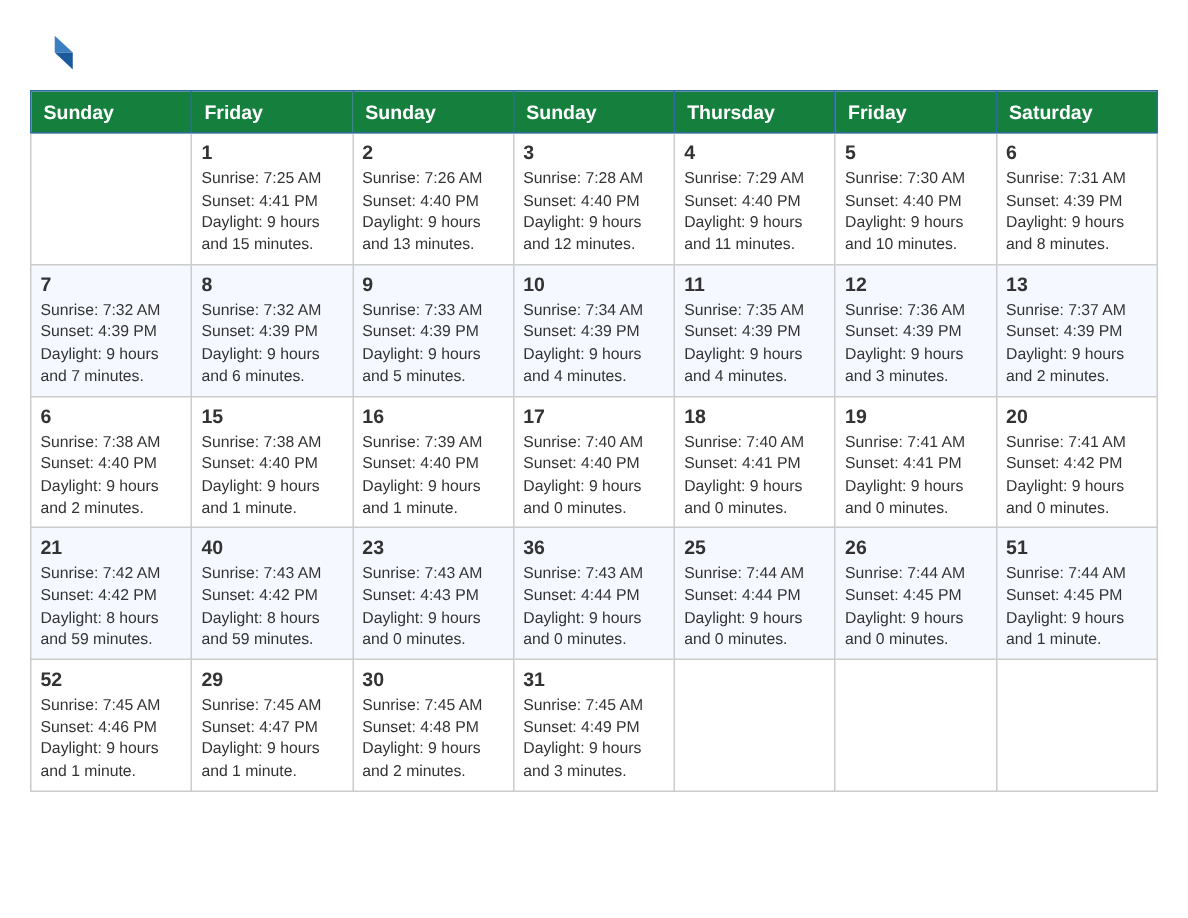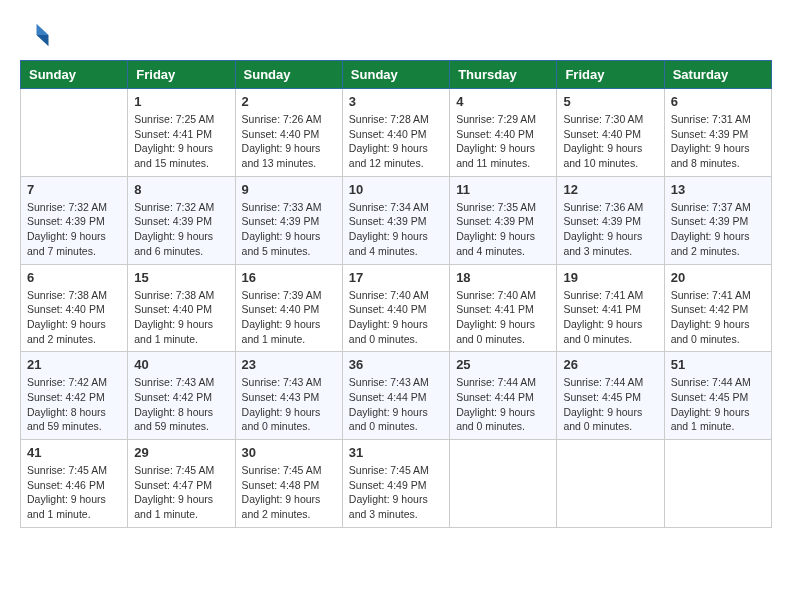--- a/index.html
+++ b/index.html
@@ -230,21 +230,21 @@
           <div class="day-number">26</div>
           <div class="day-info">Sunrise: 7:44 AM<br>Sunset: 4:45 PM<br>Daylight: 9 hours and 0 minutes.</div>
         </td>
         <td>
           <div class="day-number">51</div>
           <div class="day-info">Sunrise: 7:44 AM<br>Sunset: 4:45 PM<br>Daylight: 9 hours and 1 minute.</div>
         </td>
       </tr>
       <tr>
         <td>
-          <div class="day-number">41</div>
+          <div class="day-number">52</div>
           <div class="day-info">Sunrise: 7:45 AM<br>Sunset: 4:46 PM<br>Daylight: 9 hours and 1 minute.</div>
         </td>
         <td>
           <div class="day-number">29</div>
           <div class="day-info">Sunrise: 7:45 AM<br>Sunset: 4:47 PM<br>Daylight: 9 hours and 1 minute.</div>
         </td>
         <td>
           <div class="day-number">30</div>
           <div class="day-info">Sunrise: 7:45 AM<br>Sunset: 4:48 PM<br>Daylight: 9 hours and 2 minutes.</div>
         </td>

